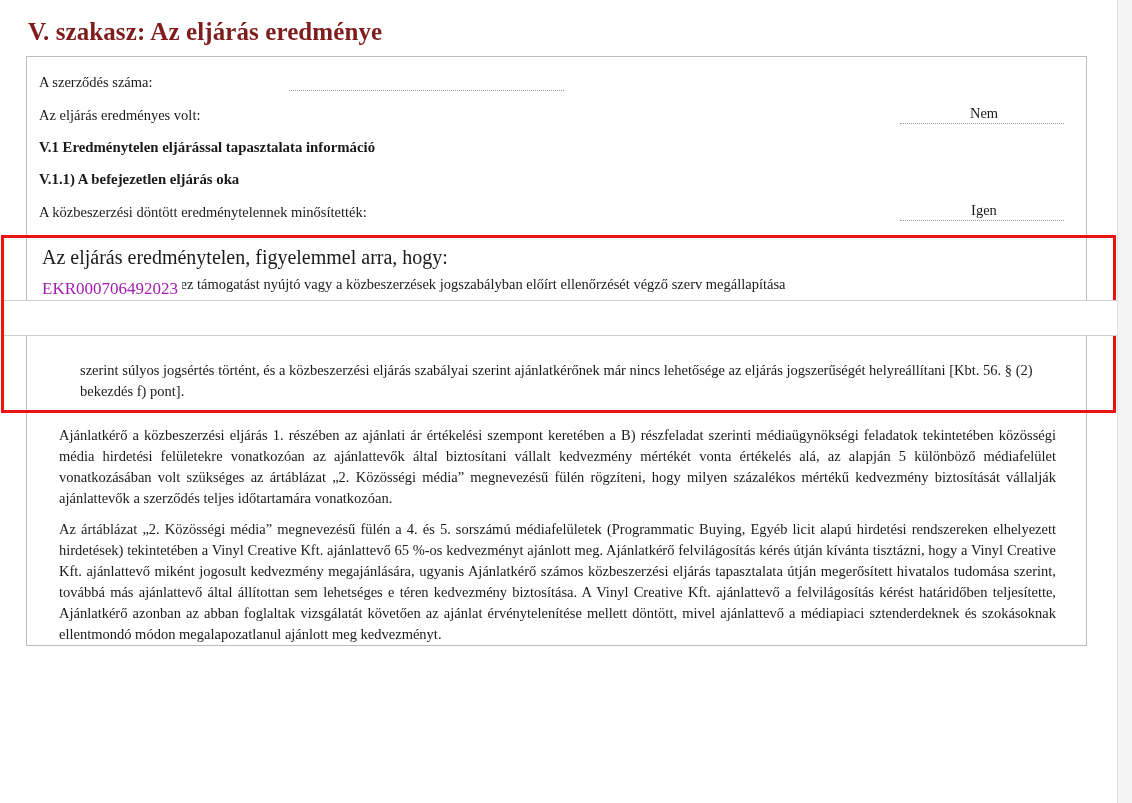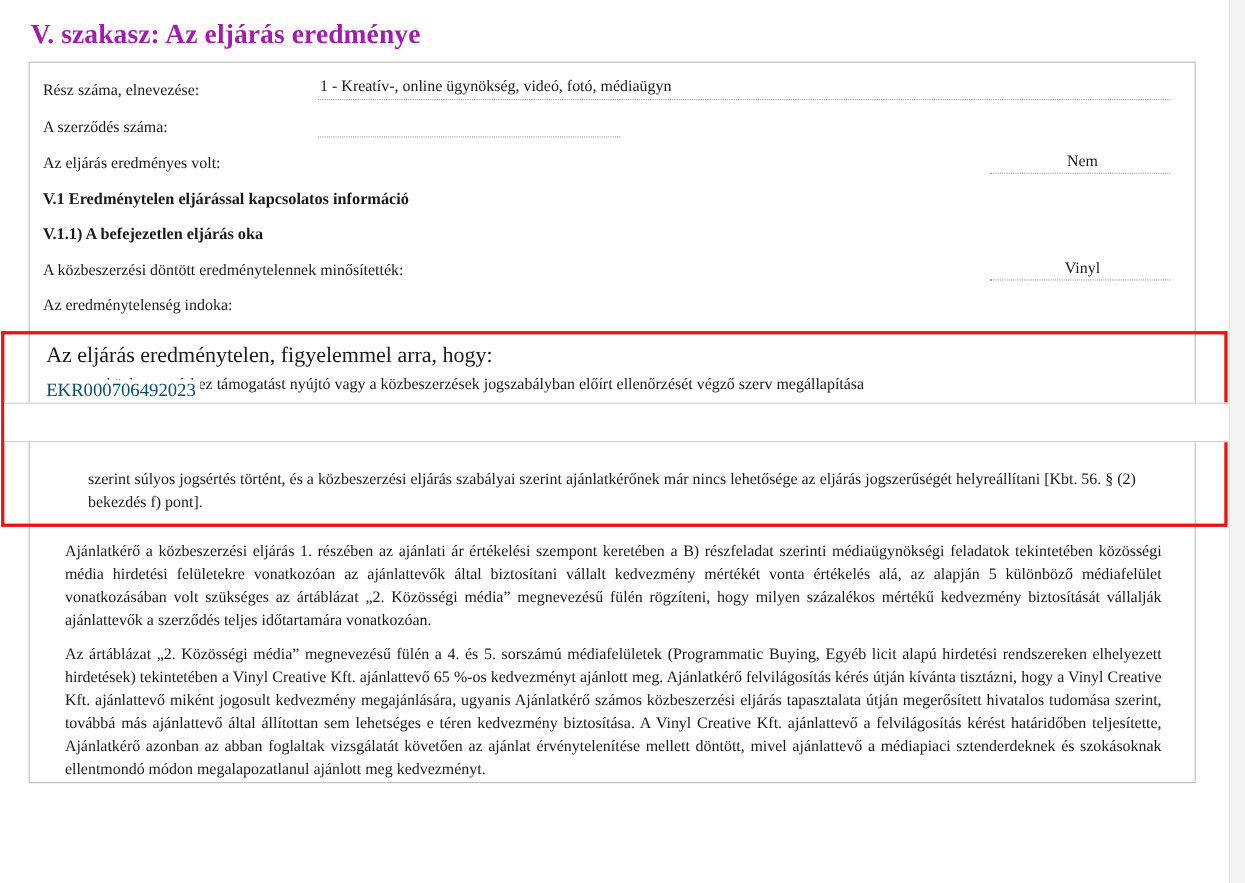--- a/index.html
+++ b/index.html
@@ -39,21 +39,21 @@
     height: 803px;
     box-sizing: border-box;
     padding: 0 30px 0 26px;
   }
   h1.section-title {
     font-family: "Liberation Serif", serif;
     font-size: 25px;
     font-weight: bold;
     margin: 18px 0 10px 2px;
     letter-spacing: 0.1px;
-    color: #a21caf;
+    color: #7f1d1d;
   }
   .box {
     border: 1px solid #bdbdbd;
     box-sizing: border-box;
     padding: 14px 0 0 0;
     position: relative;
   }
   .box-inner {
     padding: 0 22px 0 12px;
   }
@@ -136,21 +136,21 @@
     height: 34px;
     position: relative;
     background: #fff;
   }
   .ekr-label {
     position: absolute;
     left: 38px;
     top: -22px;
     font-size: 17px;
     font-family: "Liberation Serif", serif;
-    color: #0c4a6e;
+    color: #a21caf;
     background: #fff;
     padding: 0 4px 0 0;
   }
   .cont-text {
     font-size: 14.5px;
     line-height: 21px;
     margin: 24px 0 2px 38px;
   }
   .body-para {
     font-size: 14.5px;
@@ -166,47 +166,42 @@
 
 <div class="page">
 
   <div class="content">
 
     <h1 class="section-title">V. szakasz: Az eljárás eredménye</h1>
 
     <div class="box">
       <div class="box-inner">
 
-        <div class="field-row">
-          <div class="field-label w1">Rész száma, elnevezése:</div>
-          <div class="field-value-line">1 - Kreatív-, online ügynökség, videó, fotó, médiaügyn</div>
-        </div>
 
         <div class="field-row">
           <div class="field-label w1">A szerződés száma:</div>
           <div class="field-value-line blank">&nbsp;</div>
           <div style="flex:0 0 500px;"></div>
         </div>
 
         <div class="row-right">
           <div class="field-label">Az eljárás eredményes volt:</div>
           <div class="spacer"></div>
           <div class="answer">Nem</div>
         </div>
 
-        <div class="subhead">V.1 Eredménytelen eljárással kapcsolatos információ</div>
+        <div class="subhead">V.1 Eredménytelen eljárással tapasztalata információ</div>
         <div class="subhead">V.1.1) A befejezetlen eljárás oka</div>
 
         <div class="row-right">
           <div class="field-label">A közbeszerzési döntött eredménytelennek minősítették:</div>
           <div class="spacer"></div>
-          <div class="answer">Vinyl</div>
-        </div>
-
-        <div class="plain-row">Az eredménytelenség indoka:</div>
+          <div class="answer">Igen</div>
+        </div>
+
       </div>
 
       <div class="highlight-zone">
         <div class="hz-text">Az eljárás eredménytelen, figyelemmel arra, hogy:</div>
 
         <div class="bullet-line">
           <span class="bullet-dot">●</span>
           <span>a közbeszerzéshez támogatást nyújtó vagy a közbeszerzések jogszabályban előírt ellenőrzését végző szerv megállapítása</span>
         </div>
 

